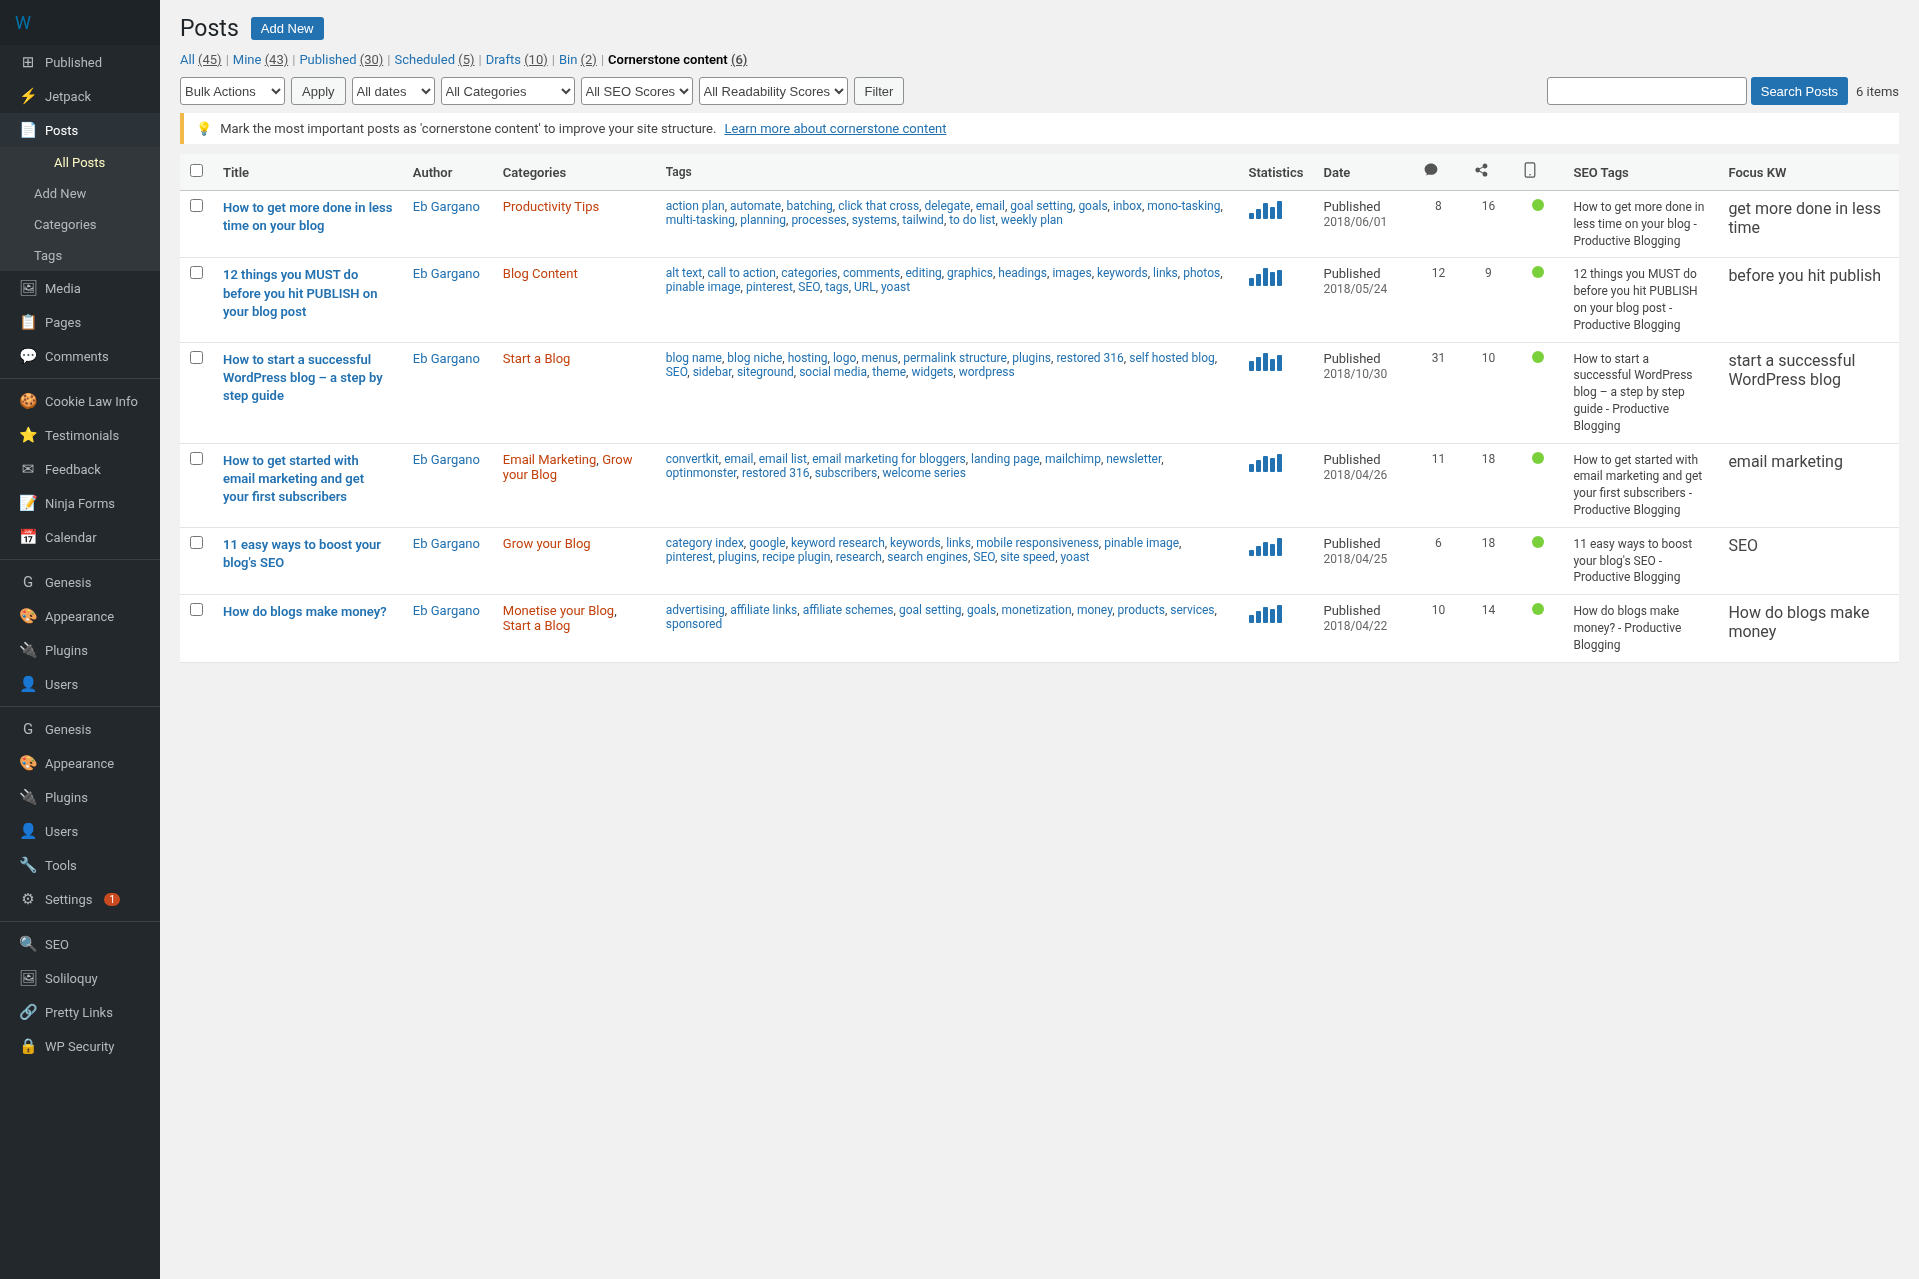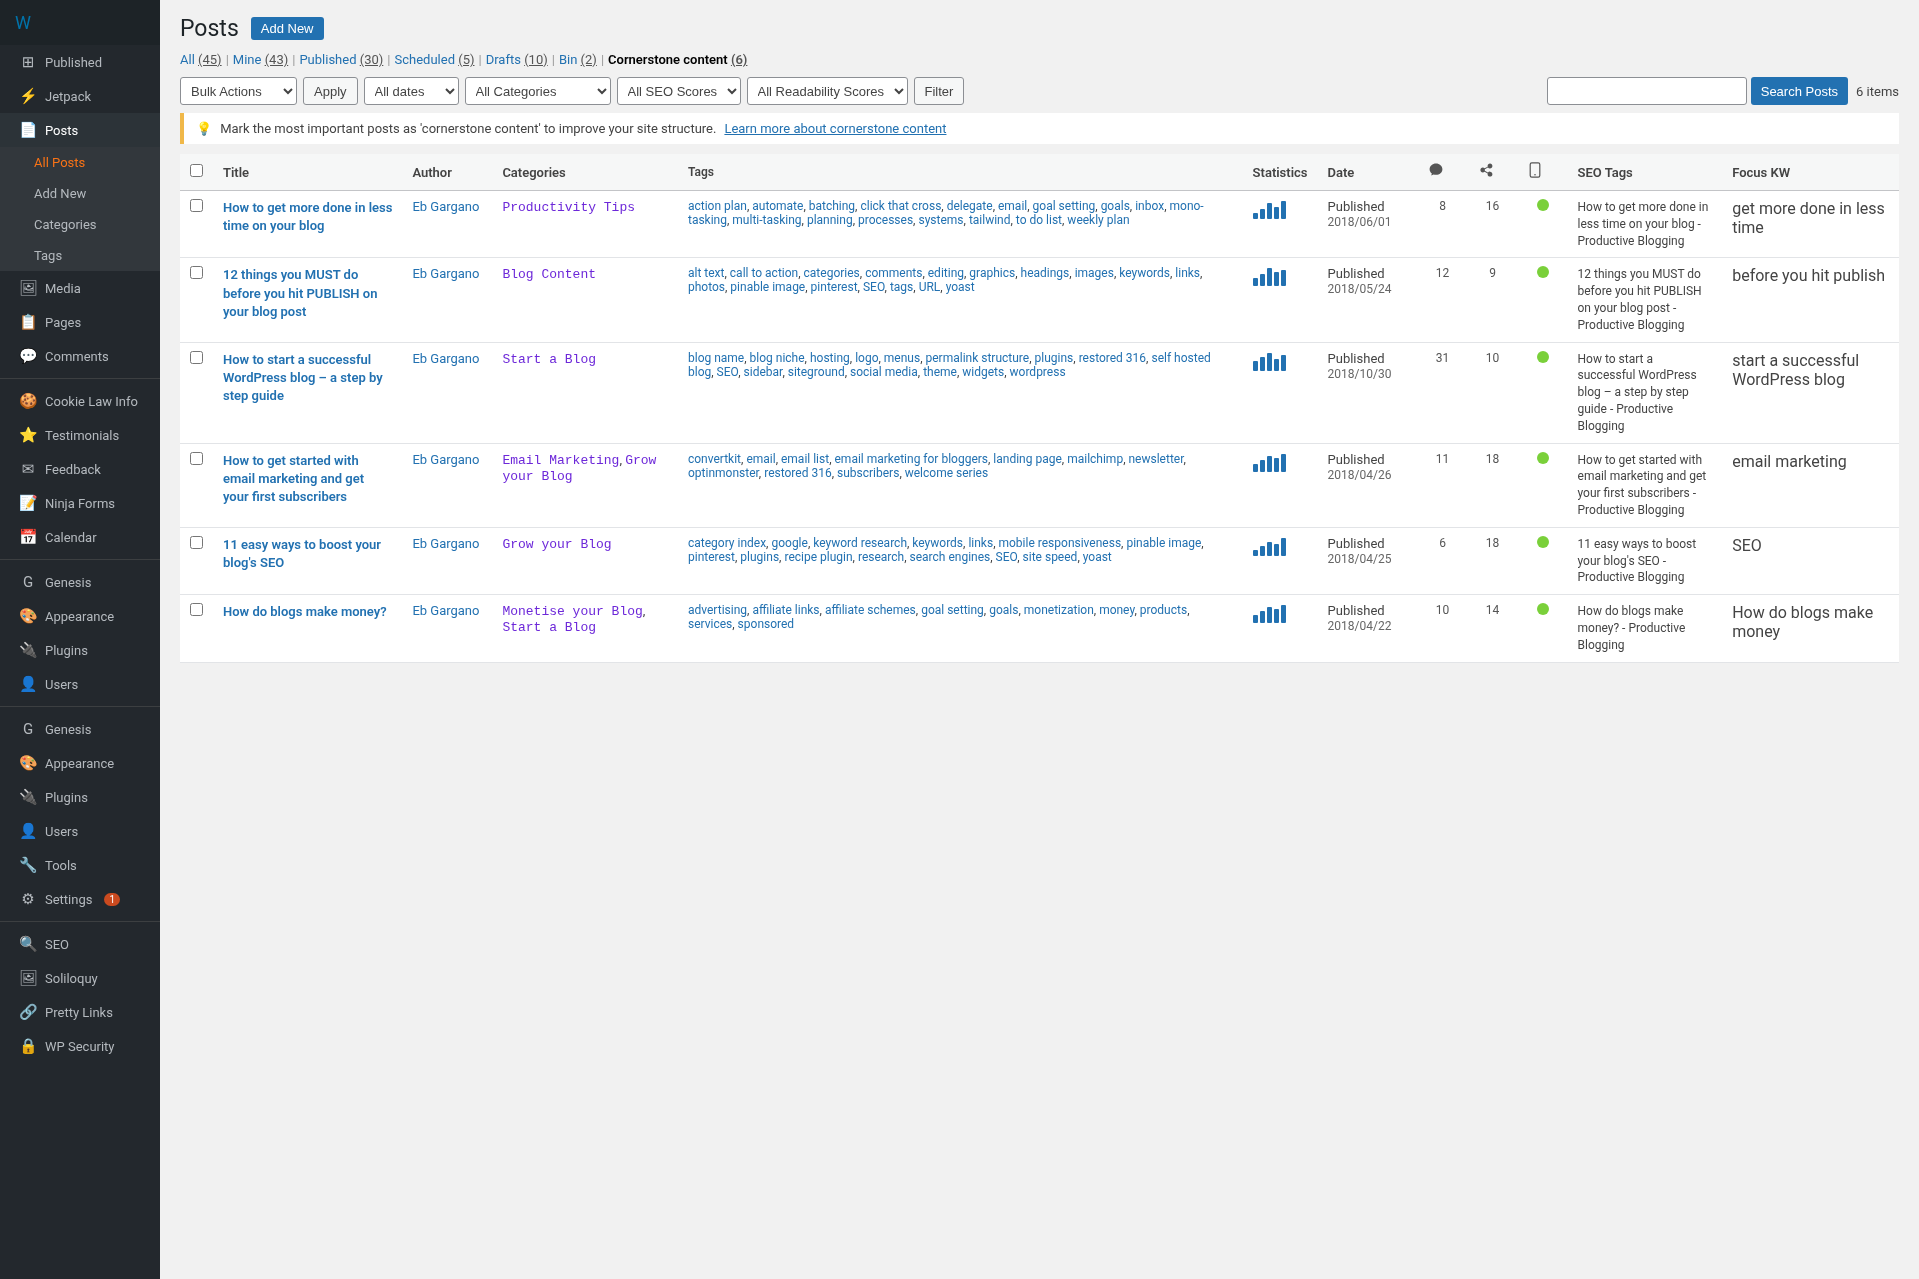--- a/index.html
+++ b/index.html
@@ -27,21 +27,21 @@
       padding: 8px 15px;
       cursor: pointer;
       color: #b4b9be;
       text-decoration: none;
       border-left: 4px solid transparent;
     }
     .sidebar-item.active-parent { background: #2c3338; color: #fff; }
     .sidebar-item .icon { width: 18px; text-align: center; font-size: 15px; }
     .sidebar-submenu { background: #32373c; }
     .sidebar-submenu .sidebar-item { padding-left: 30px; font-size: 13px; }
-    .sidebar-submenu .sidebar-item.current { color: #f97316; }
+    .sidebar-submenu .sidebar-item.current { color: #fef9c3; margin-left: 20px; }
     .sidebar-divider { height: 1px; background: #3c3f41; margin: 5px 0; }
     .badge { background: #ca4a1f; color: #fff; font-size: 10px; border-radius: 9px; padding: 1px 5px; margin-left: 4px; }
 
     
     #main {
       flex: 1;
       overflow: auto;
     }
     #topbar {
       background: #23282d;
@@ -95,21 +95,21 @@
       display: flex; align-items: center; gap: 6px;
       margin-bottom: 8px;
       flex-wrap: wrap;
     }
     .tablenav select, .tablenav-select {
       height: 28px;
       border: 1px solid #8c8f94;
       border-radius: 3px;
       background: #fff;
       font-size: 13px;
-      padding: 0 6px;
+      padding: 0 0;
       color: #444;
       cursor: pointer;
     }
     .tablenav-btn {
       height: 28px;
       border: 1px solid #8c8f94;
       border-radius: 3px;
       background: #f6f7f7;
       font-size: 13px;
       padding: 0 10px;
@@ -170,21 +170,21 @@
     }
     .wp-list-table th.check-column { width: 30px; }
     .wp-list-table td {
       border-bottom: 1px solid #e2e4e7;
       padding: 8px 10px;
       vertical-align: top;
     }
     .post-title a { color: #2271b1; font-weight: 600; text-decoration: none; }
     .post-title { line-height: 1.4; }
     .tag-link { color: #2271b1; text-decoration: none; }
-    .cat-link { color: #6d28d9; text-decoration: none; font-family: Liberation Mono, monospace; }
+    .cat-link { color: #c2410c; text-decoration: none; }
     .date-cell { white-space: nowrap; }
     .date-published { color: #444; font-size: 13px; }
     .date-value { color: #666; font-size: 12px; }
     .stats-bar { display: flex; align-items: flex-end; gap: 2px; height: 20px; }
     .stats-bar .bar { width: 5px; background: #2271b1; border-radius: 1px; }
     .seo-dot { width: 12px; height: 12px; border-radius: 50%; background: #7ad03a; display: inline-block; }
     .seo-title-cell { font-size: 12px; color: #444; line-height: 1.4; max-width: 160px; }
     .focus-kw-cell { font-size: 16px; color: #444; }
     .col-checkbox { width: 28px; }
     .col-title { min-width: 180px; max-width: 200px; }

